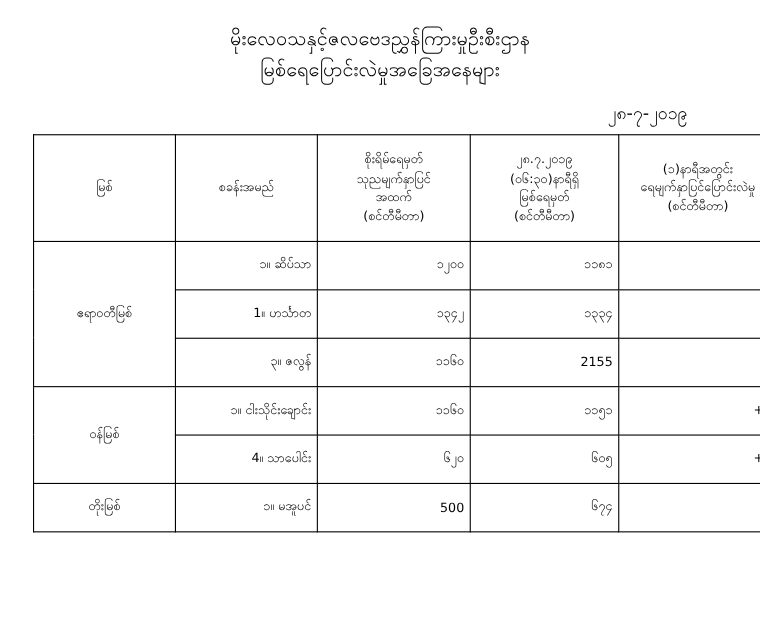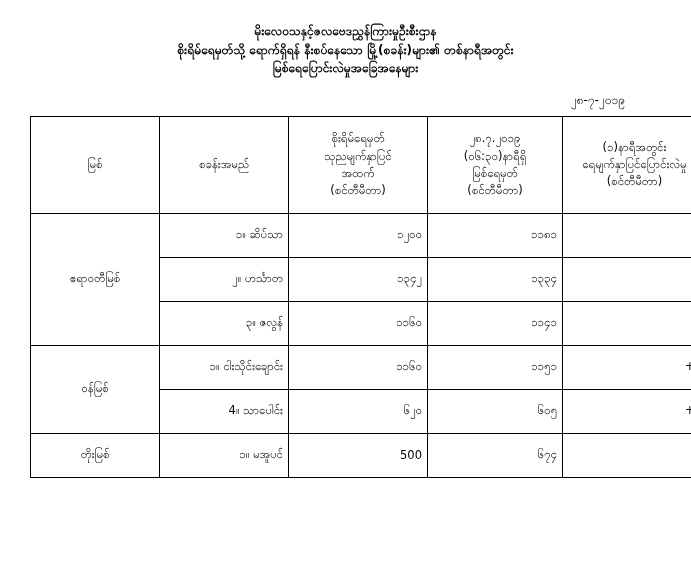--- a/index.html
+++ b/index.html
@@ -20,27 +20,27 @@
     height: 578px;
     box-sizing: border-box;
     padding: 22px 30px 0 30px;
     position: relative;
   }
   .title-block {
     text-align: center;
     line-height: 1.55;
   }
   .title-line {
-    font-size: 12px;
-    font-weight: 700;
+    font-size: 18px;
+    font-weight: 400;
     letter-spacing: 0.1px;
   }
   .date-line {
     text-align: right;
-    font-size: 12px;
+    font-size: 16px;
     margin: 14px 36px 6px 0;
     font-weight: 500;
   }
   table.data {
     border-collapse: collapse;
     width: 621px;
     margin: 0 auto;
     table-layout: fixed;
   }
   table.data td, table.data th {
@@ -80,21 +80,20 @@
     display: block;
   }
 </style>
 </head>
 <body>
 
 <div class="page">
 
   <div class="title-block">
     <div class="title-line">မိုးလေဝသနှင့်ဇလဗေဒညွှန်ကြားမှုဦးစီးဌာန</div>
-    <div class="title-line">စိုးရိမ်ရေမှတ်သို့ ရောက်ရှိရန် နီးစပ်နေသော မြို့(စခန်း)များ၏ တစ်နာရီအတွင်း</div>
     <div class="title-line">မြစ်ရေပြောင်းလဲမှုအခြေအနေများ</div>
   </div>
 
   <div class="date-line">၂၈-၇-၂၀၁၉</div>
 
   <table class="data">
     <thead>
       <tr>
         <th class="col-region">မြစ်</th>
         <th class="col-station">စခန်းအမည်</th>
@@ -119,29 +118,29 @@
     </thead>
     <tbody>
       <tr>
         <td class="region" rowspan="3">ဧရာဝတီမြစ်</td>
         <td class="station">၁။ ဆိပ်သာ</td>
         <td class="num">၁၂၀၀</td>
         <td class="num">၁၁၈၁</td>
         <td class="num">-၁</td>
       </tr>
       <tr>
-        <td class="station">၂။ ဟင်္သာတ</td>
+        <td class="station">1။ ဟင်္သာတ</td>
         <td class="num">၁၃၄၂</td>
         <td class="num">၁၃၃၄</td>
         <td class="num">၀</td>
       </tr>
       <tr>
         <td class="station">၃။ ဇလွန်</td>
         <td class="num">၁၁၆၀</td>
-        <td class="num">၁၁၄၁</td>
+        <td class="num">2155</td>
         <td class="num">၀</td>
       </tr>
       <tr>
         <td class="region" rowspan="2">ဝန်မြစ်</td>
         <td class="station">၁။ ငါးသိုင်းချောင်း</td>
         <td class="num">၁၁၆၀</td>
         <td class="num">၁၁၅၁</td>
         <td class="num">+၁</td>
       </tr>
       <tr>

